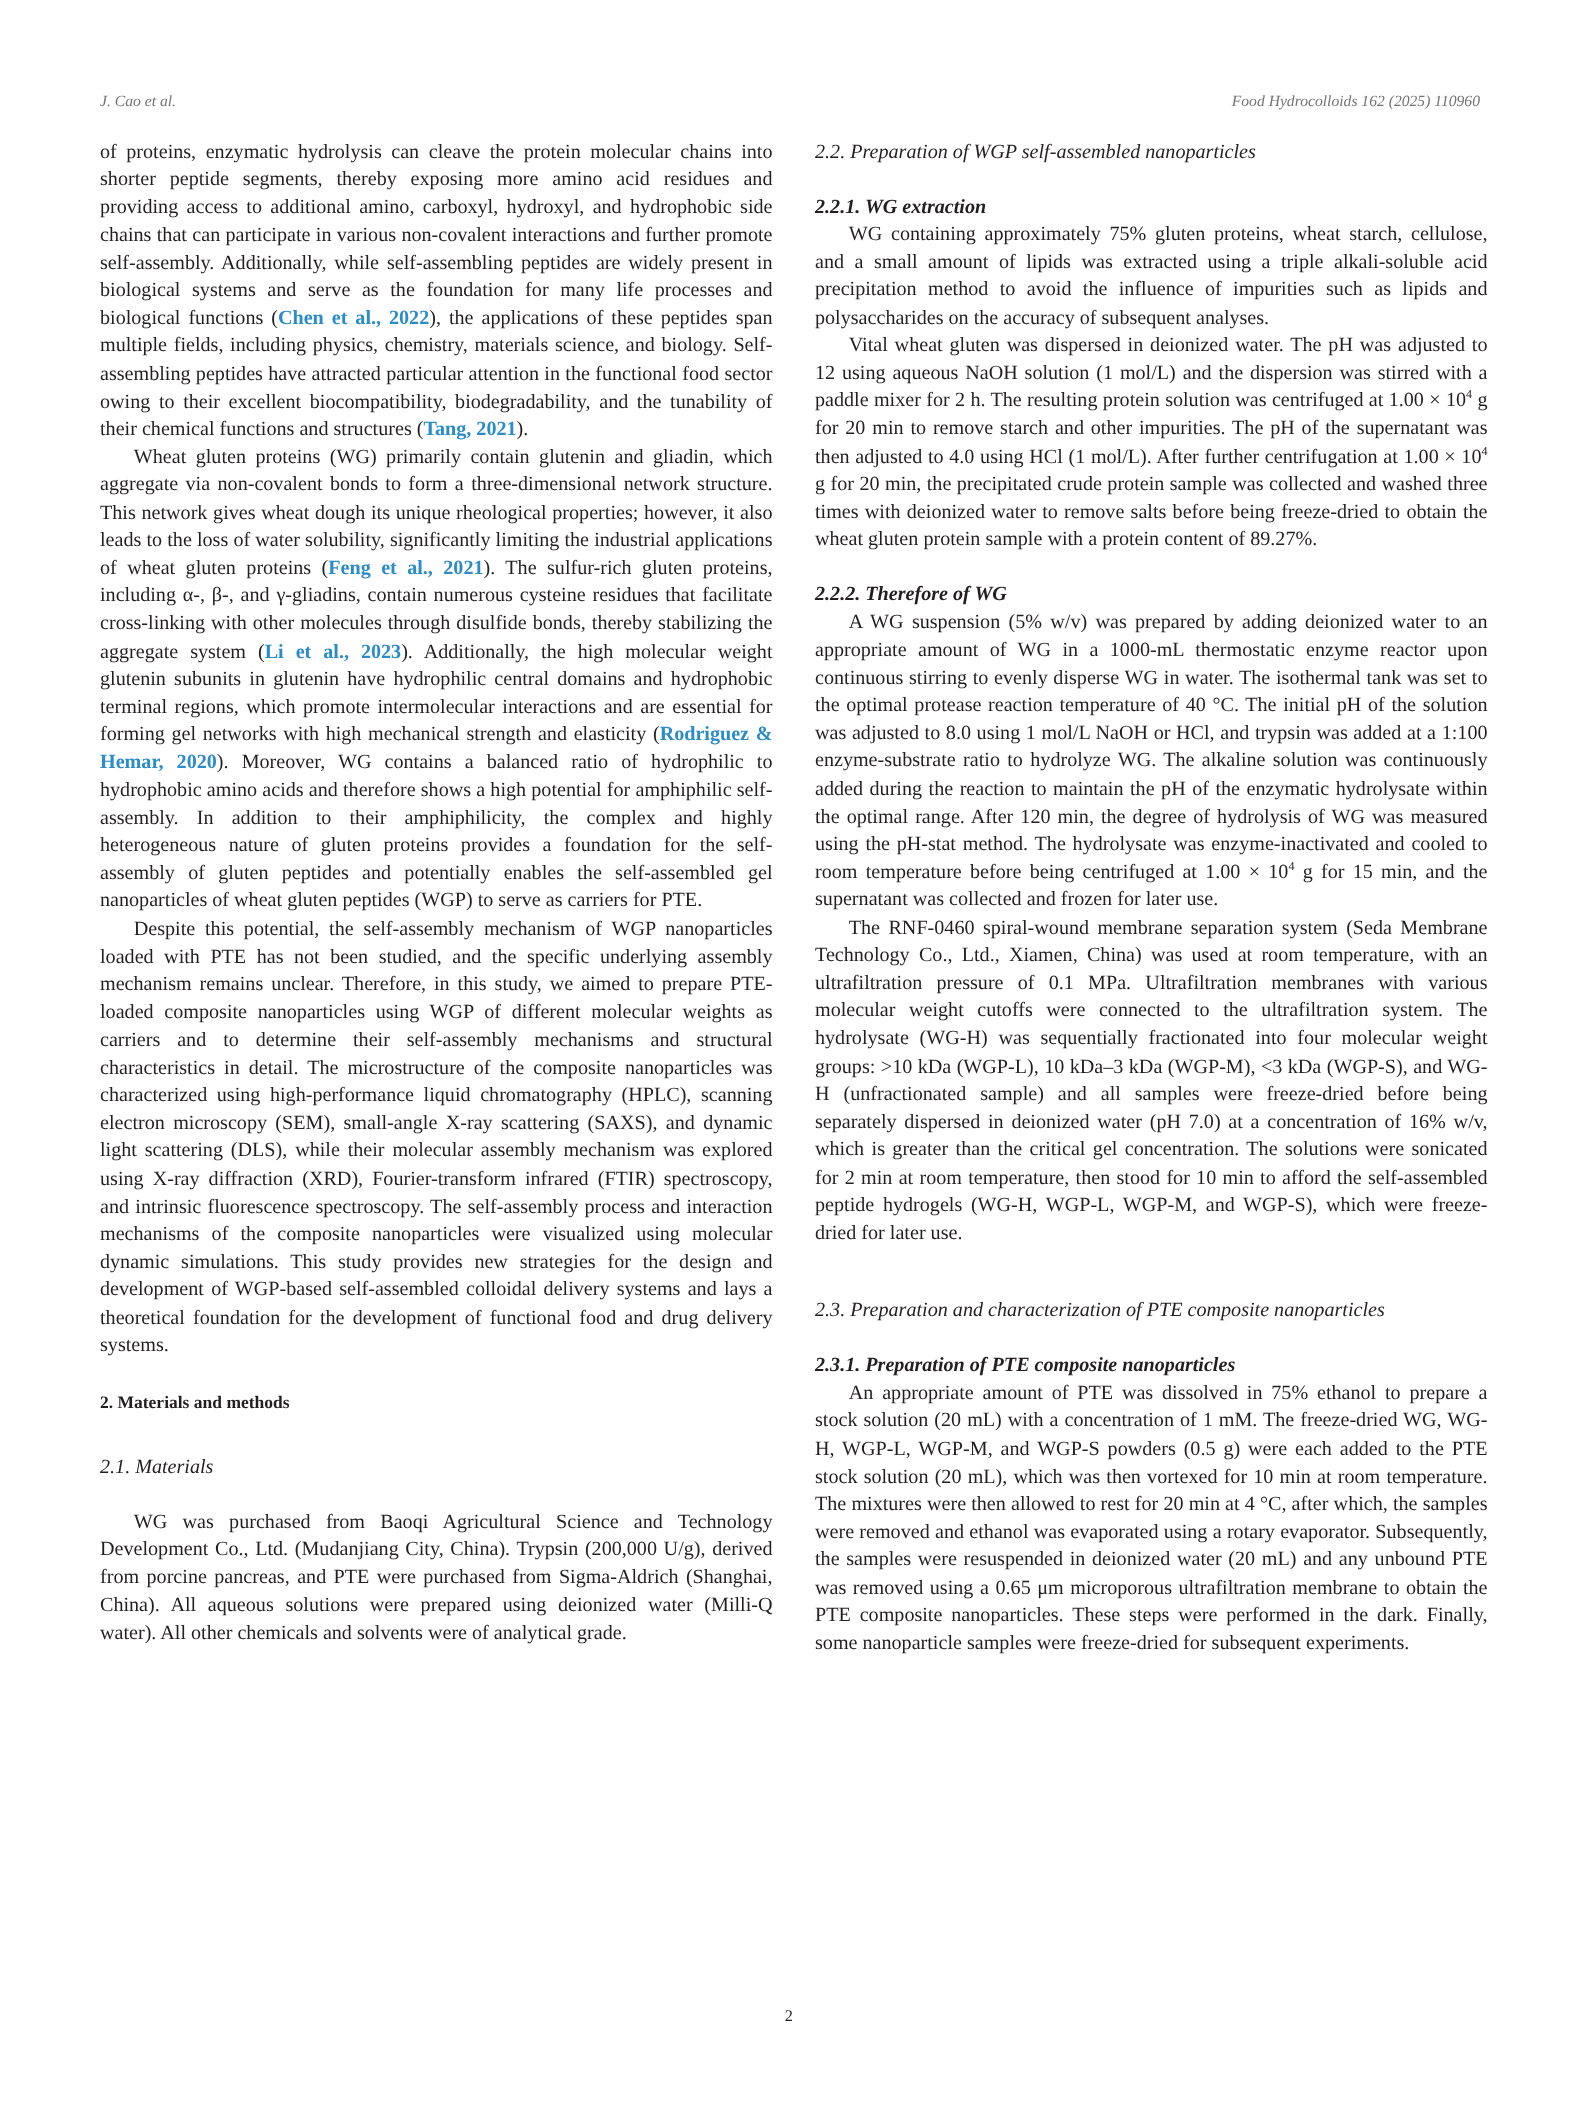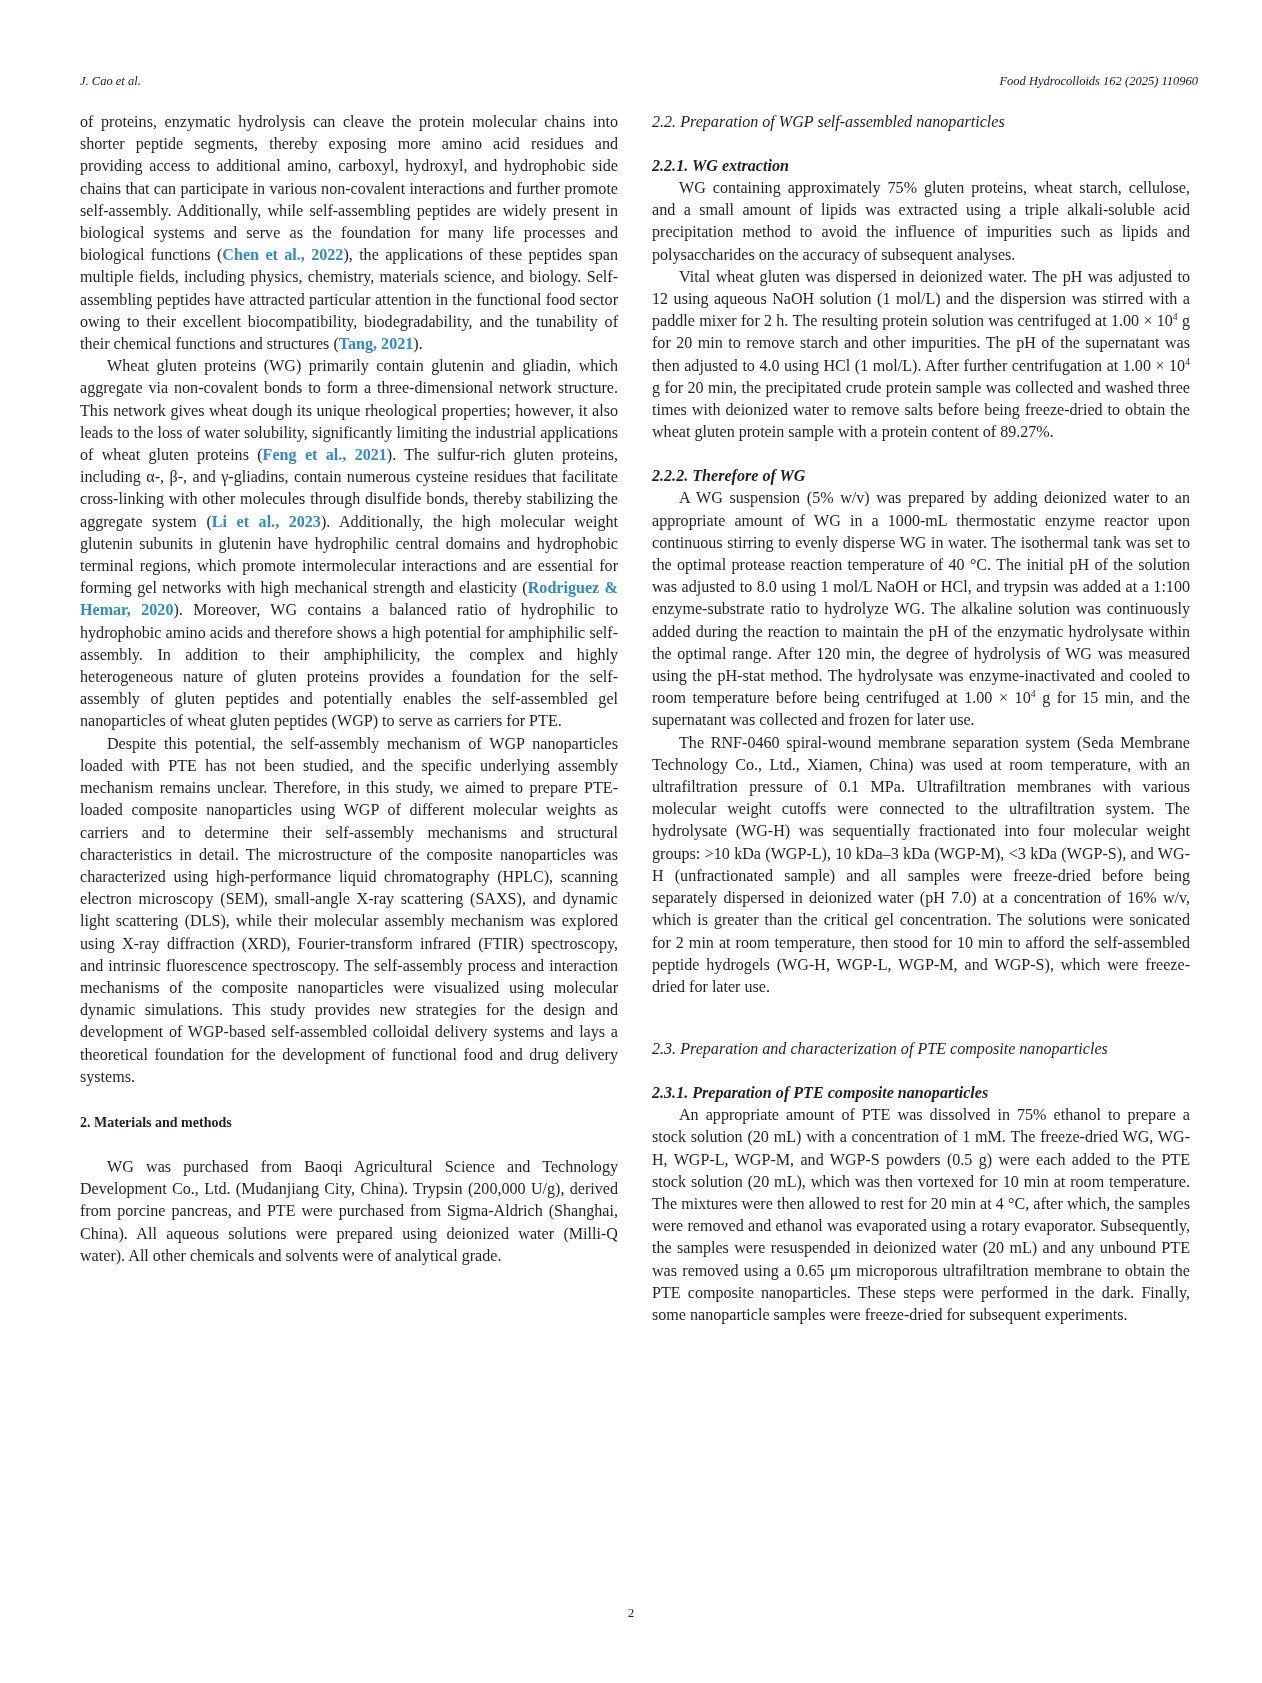--- a/index.html
+++ b/index.html
@@ -1,20 +1,20 @@
 <!DOCTYPE html>
 <html><head>
 <meta charset="utf-8">
 <style>
   html, body { margin: 0; padding: 0; background: #ffffff; }
   body { width: 1262px; height: 1683px; position: relative; overflow: hidden;
          font-family: "Liberation Serif", "DejaVu Serif", serif; color: #231f20; }
-  .running-head { position: absolute; top: 74px; font-style: italic; font-size: 12.5px; color: #0f172a; }
+  .running-head { position: absolute; top: 74px; font-style: italic; font-size: 12.5px; color: #737373; }
   .rh-left { left: 80px; }
-  .rh-right { right: 64px; }
+  .rh-right { right: 78px; }
   .col { position: absolute; top: 111px; width: 538px; font-size: 16.1px; line-height: 22.2px; text-align: justify; hyphens: manual; }
   .col-left { left: 80px; }
   .col-right { left: 652px; }
   p { margin: 0; text-indent: 27px; }
   p.noindent { text-indent: 0; }
   .cite { color: #2a8cc8; font-weight: bold; }
   h2.sec { font-weight: bold; font-style: normal; font-size: 14px; margin: 24px 0 0 0; line-height: 22px; }
   h3.sub { font-style: italic; font-weight: normal; font-size: 16.1px; margin: 29px 0 0 0; line-height: 22px; }
   h4.subsub { font-style: italic; font-weight: bold; font-size: 16.1px; margin: 22px 0 0 0; line-height: 22px; }
   .gap-after-h { height: 22px; }
@@ -28,20 +28,21 @@
 <div class="running-head rh-right">Food Hydrocolloids 162 (2025) 110960</div>
 
 <div class="col col-left">
   <p class="noindent"><span>of proteins, enzymatic hydrolysis can cleave the protein molecular chains into shorter peptide segments, thereby exposing more amino acid residues and providing access to additional amino, carboxyl, hydroxyl, and hydrophobic side chains that can participate in various non-covalent interactions and further promote self-assembly. Additionally, while self-assembling peptides are widely present in biological systems and serve as the foundation for many life processes and biological functions (</span><a class="cite">Chen et al., 2022</a><span>), the applications of these peptides span multiple fields, including physics, chemistry, materials science, and biology. Self-assembling peptides have attracted particular attention in the functional food sector owing to their excellent biocompatibility, biodegradability, and the tunability of their chemical functions and structures (</span><a class="cite">Tang, 2021</a><span>).</span></p>
 
   <p><span>Wheat gluten proteins (WG) primarily contain glutenin and gliadin, which aggregate via non-covalent bonds to form a three-dimensional network structure. This network gives wheat dough its unique rheo­logical properties; however, it also leads to the loss of water solubility, significantly limiting the industrial applications of wheat gluten proteins (</span><a class="cite">Feng et al., 2021</a><span>). The sulfur-rich gluten proteins, including α-, β-, and γ-gliadins, contain numerous cysteine residues that facilitate cross-linking with other molecules through disulfide bonds, thereby stabilizing the aggregate system (</span><a class="cite">Li et al., 2023</a><span>). Additionally, the high molecular weight glutenin subunits in glutenin have hydrophilic central domains and hydrophobic terminal regions, which promote intermo­lecular interactions and are essential for forming gel networks with high mechanical strength and elasticity (</span><a class="cite">Rodriguez &amp; Hemar, 2020</a><span>). More­over, WG contains a balanced ratio of hydrophilic to hydrophobic amino acids and therefore shows a high potential for amphiphilic self-assembly. In addition to their amphiphilicity, the complex and highly heterogeneous nature of gluten proteins provides a foundation for the self-assembly of gluten peptides and potentially enables the self-assembled gel nanoparticles of wheat gluten peptides (WGP) to serve as carriers for PTE.</span></p>
 
   <p>Despite this potential, the self-assembly mechanism of WGP nano­particles loaded with PTE has not been studied, and the specific un­derlying assembly mechanism remains unclear. Therefore, in this study, we aimed to prepare PTE-loaded composite nanoparticles using WGP of different molecular weights as carriers and to determine their self-assembly mechanisms and structural characteristics in detail. The microstructure of the composite nanoparticles was characterized using high-performance liquid chromatography (HPLC), scanning electron microscopy (SEM), small-angle X-ray scattering (SAXS), and dynamic light scattering (DLS), while their molecular assembly mechanism was explored using X-ray diffraction (XRD), Fourier-transform infrared (FTIR) spectroscopy, and intrinsic fluorescence spectroscopy. The self-assembly process and interaction mechanisms of the composite nano­particles were visualized using molecular dynamic simulations. This study provides new strategies for the design and development of WGP-based self-assembled colloidal delivery systems and lays a theoretical foundation for the development of functional food and drug delivery systems.</p>
 
   <h2 class="sec">2.  Materials and methods</h2>
+  <h3 class="sub">2.1.  Materials</h3>
   <div class="gap-after-h"></div>
   <p>WG was purchased from Baoqi Agricultural Science and Technology Development Co., Ltd. (Mudanjiang City, China). Trypsin (200,000 U/g), derived from porcine pancreas, and PTE were purchased from Sigma-Aldrich (Shanghai, China). All aqueous solutions were prepared using deionized water (Milli-Q water). All other chemicals and solvents were of analytical grade.</p>
 </div>
 
 <div class="col col-right">
   <h3 class="sub" style="margin-top:0">2.2.  Preparation of WGP self-assembled nanoparticles</h3>
   <h4 class="subsub">2.2.1.  WG extraction</h4>
   <p>WG containing approximately 75% gluten proteins, wheat starch, cellulose, and a small amount of lipids was extracted using a triple alkali-soluble acid precipitation method to avoid the influence of im­purities such as lipids and polysaccharides on the accuracy of subse­quent analyses.</p>
   <p><span>Vital wheat gluten was dispersed in deionized water. The pH was adjusted to 12 using aqueous NaOH solution (1 mol/L) and the disper­sion was stirred with a paddle mixer for 2 h. The resulting protein so­lution was centrifuged at 1.00 × 10</span><sup>4</sup><span> g for 20 min to remove starch and other impurities. The pH of the supernatant was then adjusted to 4.0 using HCl (1 mol/L). After further centrifugation at 1.00 × 10</span><sup>4</sup><span> g for 20 min, the precipitated crude protein sample was collected and washed three times with deionized water to remove salts before being freeze-dried to obtain the wheat gluten protein sample with a protein con­tent of 89.27%.</span></p>
 

